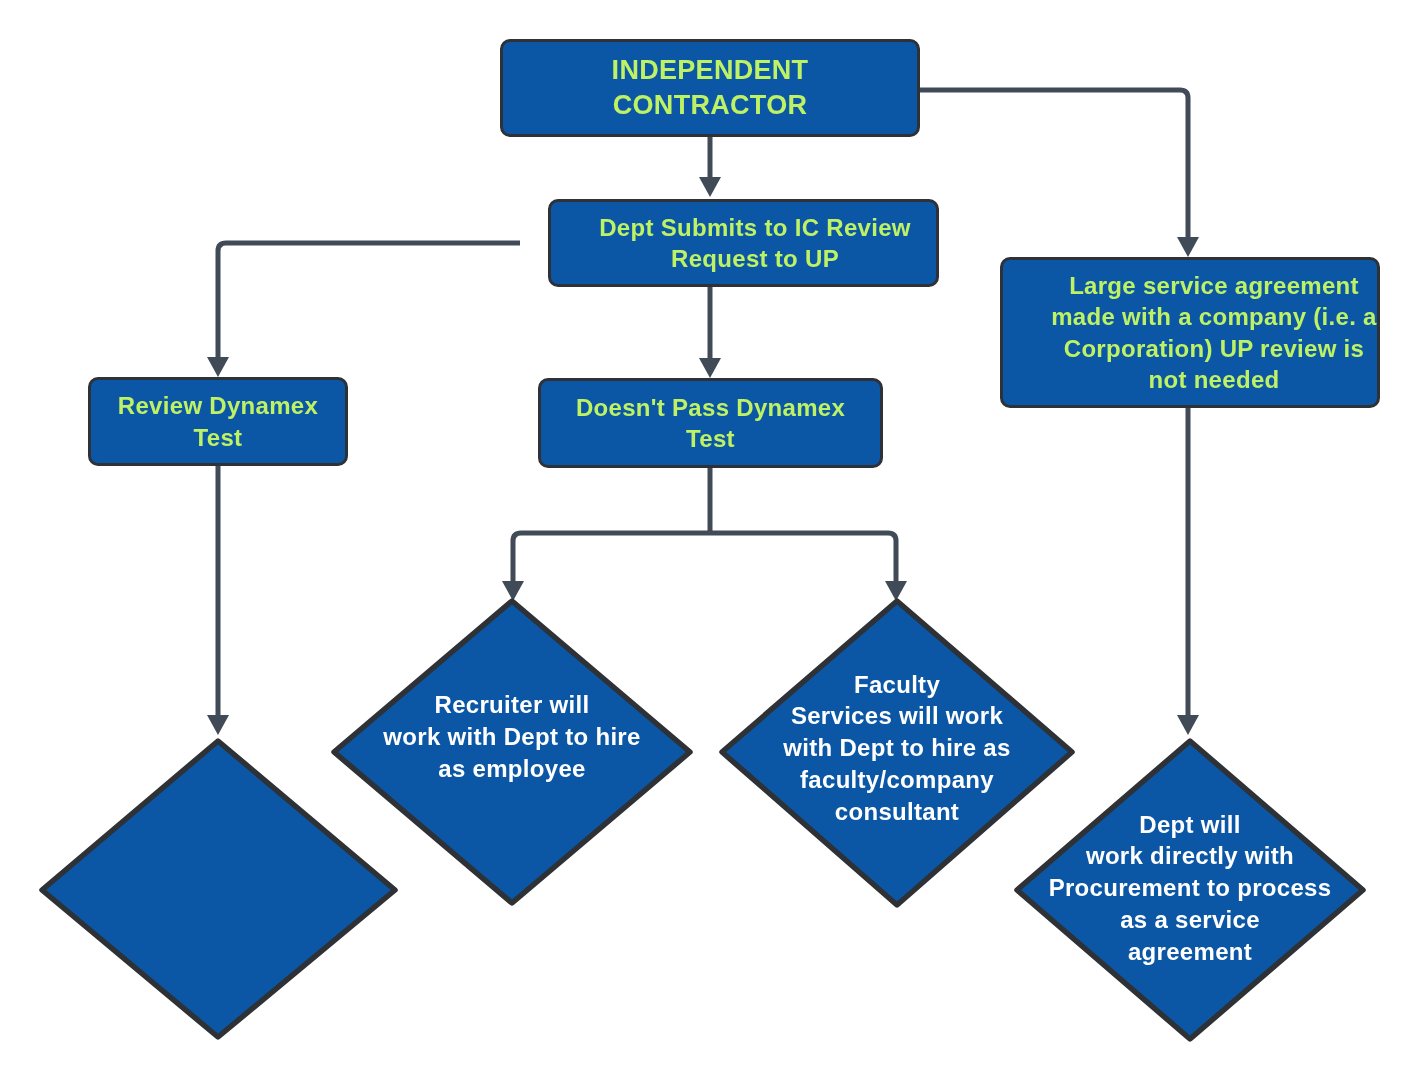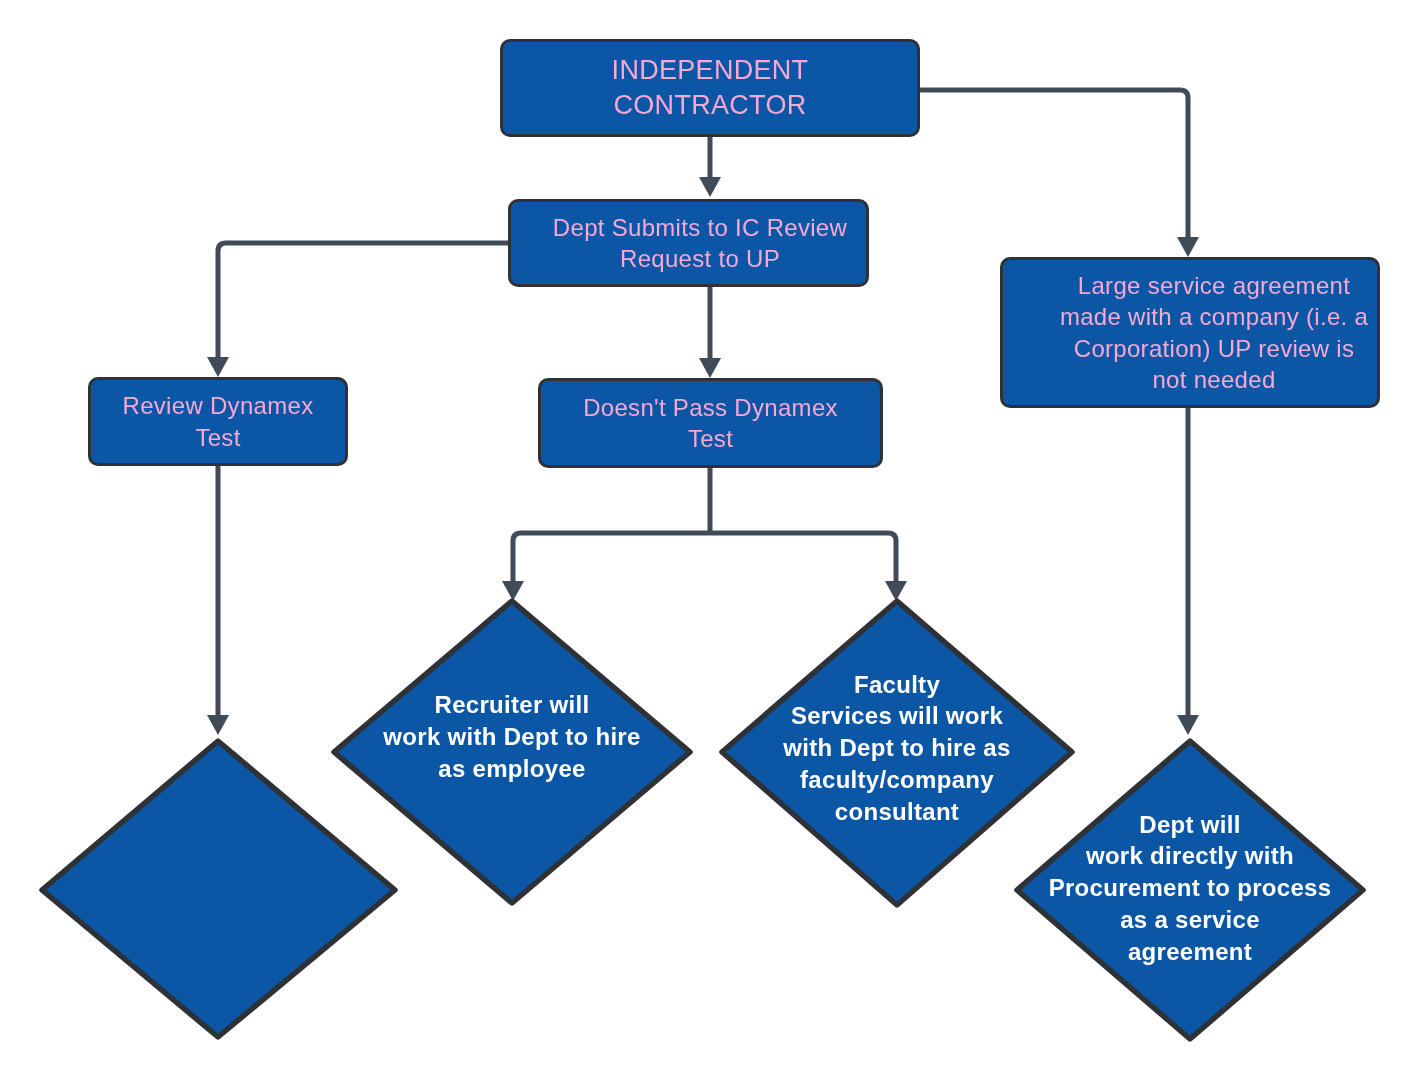--- a/index.html
+++ b/index.html
@@ -37,22 +37,22 @@
   .rect-node {
     position: absolute;
     box-sizing: border-box;
     background: #0b57a5;
     border: 3.5px solid #2e3236;
     border-radius: 10px;
     display: flex;
     align-items: center;
     justify-content: center;
     text-align: center;
-    color: #f9a8d4;
-    font-weight: normal;
+    color: #bef264;
+    font-weight: bold;
     line-height: 1.3;
     white-space: pre-line;
     letter-spacing: 0.3px;
   }
   .diamond-label {
     position: absolute;
     display: flex;
     align-items: center;
     justify-content: center;
     text-align: center;
@@ -93,21 +93,21 @@
     <path class="diamond" d="M512,601 L690,752 L512,903 L334,752 Z"></path>
     <path class="diamond" d="M897,601 L1072,752 L897,905 L722,752 Z"></path>
     <path class="diamond" d="M1190,741 L1363,890 L1190,1039 L1017,890 Z"></path>
   </svg>
 
   <div class="rect-node fs-27" style="left:500px; top:39px; width:420px; height:98px;">
     <span>INDEPENDENT
 CONTRACTOR</span>
   </div>
 
-  <div class="rect-node fs-24" style="left:508px; top:199px; width:361px; height:88px;padding-left:23px;">
+  <div class="rect-node fs-24" style="left:548px; top:199px; width:391px; height:88px;padding-left:23px;">
     <span>Dept Submits to IC Review
 Request to UP</span>
   </div>
 
   <div class="rect-node fs-24" style="left:88px; top:377px; width:260px; height:89px;">
     <span>Review Dynamex
 Test</span>
   </div>
 
   <div class="rect-node fs-24" style="left:538px; top:378px; width:345px; height:90px;align-items:center;">

